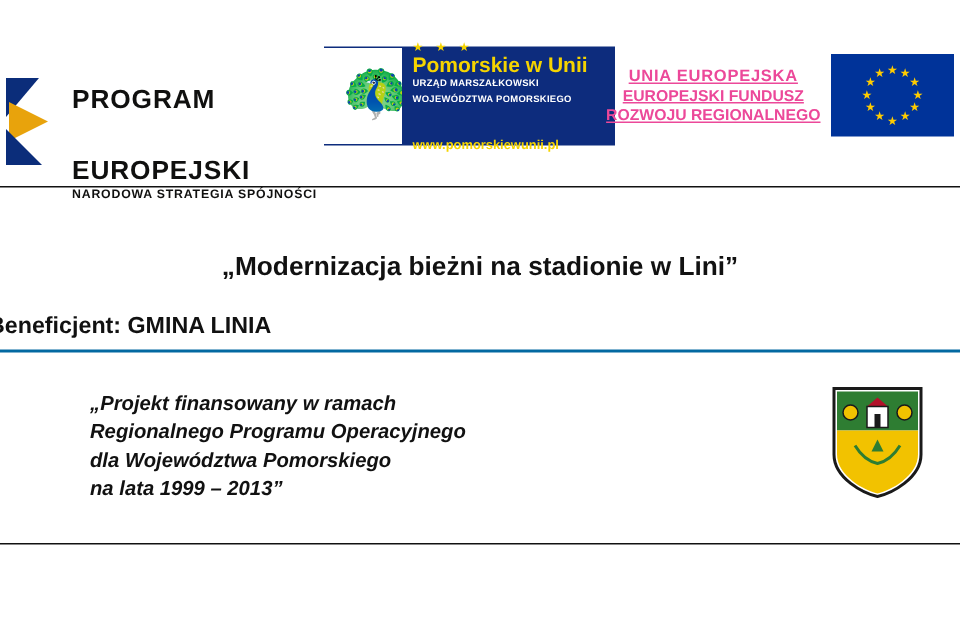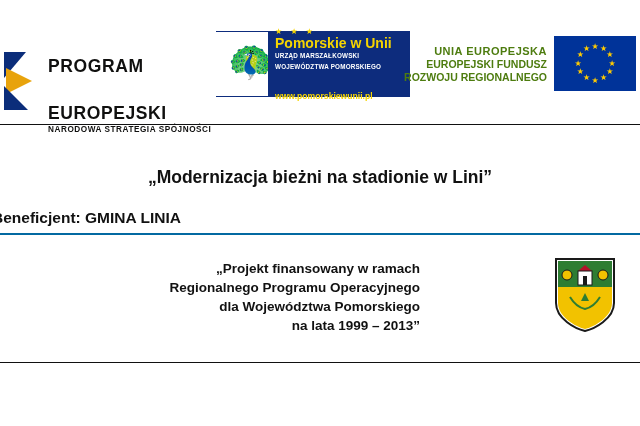--- a/index.html
+++ b/index.html
@@ -146,23 +146,24 @@
   }
   
   .eu-block {
     position: absolute;
     right: 4px;
     top: 36px;
     display: flex;
     align-items: center;
   }
   .eu-text {
-    text-align: right;
-    color: #4d7c0f;
+    text-align: center;
+    color: #ec4899;
     margin-right: 7px;
+    text-decoration: underline;
   }
   .eu-text .e1 {
     font-size: 11px;
     font-weight: bold;
     letter-spacing: 0.5px;
     line-height: 14px;
   }
   .eu-text .e2, .eu-text .e3 {
     font-size: 10.5px;
     font-weight: bold;
@@ -207,27 +208,29 @@
   }
   
   .proj-band {
     position: relative;
     height: 128px;
     border-bottom: 1px solid #111;
     box-sizing: border-box;
   }
   .proj-text {
     padding-top: 24px;
+    padding-left: 60px;
     font-size: 13.5px;
     font-weight: bold;
     color: #111;
     line-height: 19px;
-    text-align: right;
+    text-align: left;
     width: 420px;
     box-sizing: border-box;
+    font-style: italic;
   }
   
   .coa {
     position: absolute;
     right: 24px;
     top: 22px;
     width: 62px;
     height: 76px;
   }
   .coa svg { display: block; }

